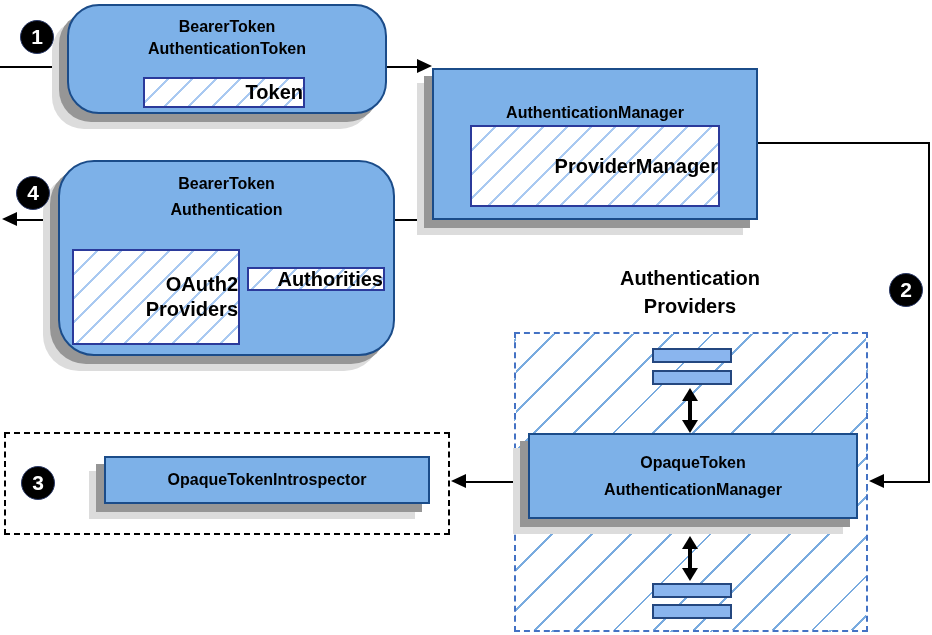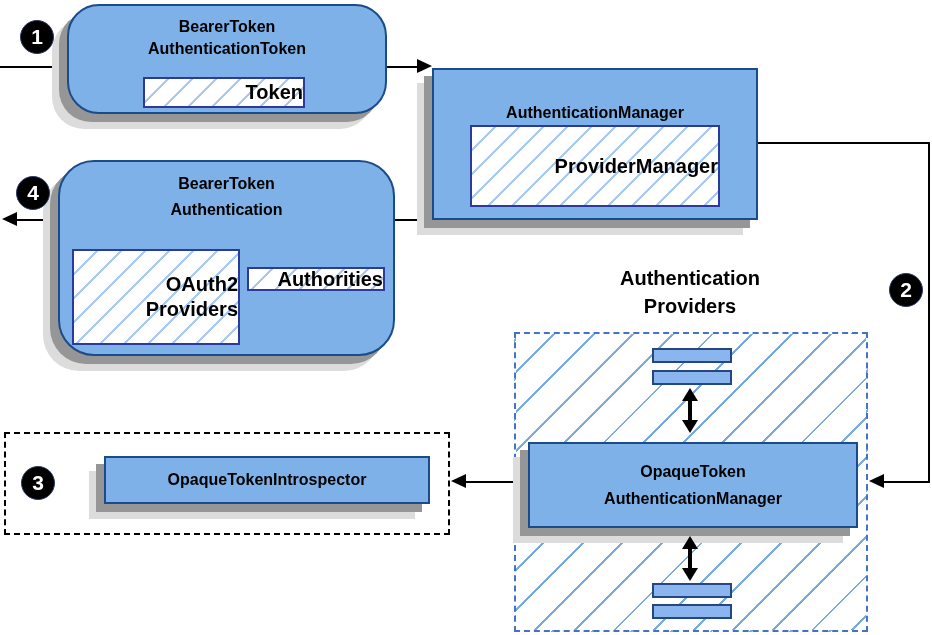--- a/index.html
+++ b/index.html
@@ -126,21 +126,21 @@
 
   <div class="bar" style="left:652px;top:348px;"></div>
   <div class="bar" style="left:652px;top:370px;"></div>
 
   <div class="v-arrow" style="left:681px;top:388px;height:45px;">
     <div class="vhead-up"></div>
     <div class="vshaft"></div>
     <div class="vhead-down"></div>
   </div>
 
-  <div class="node shadowed" style="left:528px;top:433px;width:330px;height:86px;margin-top:9px;">
+  <div class="node shadowed" style="left:528px;top:433px;width:330px;height:86px;">
     <div class="node-title" style="padding-top:14px;line-height:27px;">
       <span class="tline">OpaqueToken</span>
       <span class="tline">AuthenticationManager</span>
     </div>
   </div>
 
   <div class="v-arrow" style="left:681px;top:536px;height:45px;">
     <div class="vhead-up"></div>
     <div class="vshaft"></div>
     <div class="vhead-down"></div>

